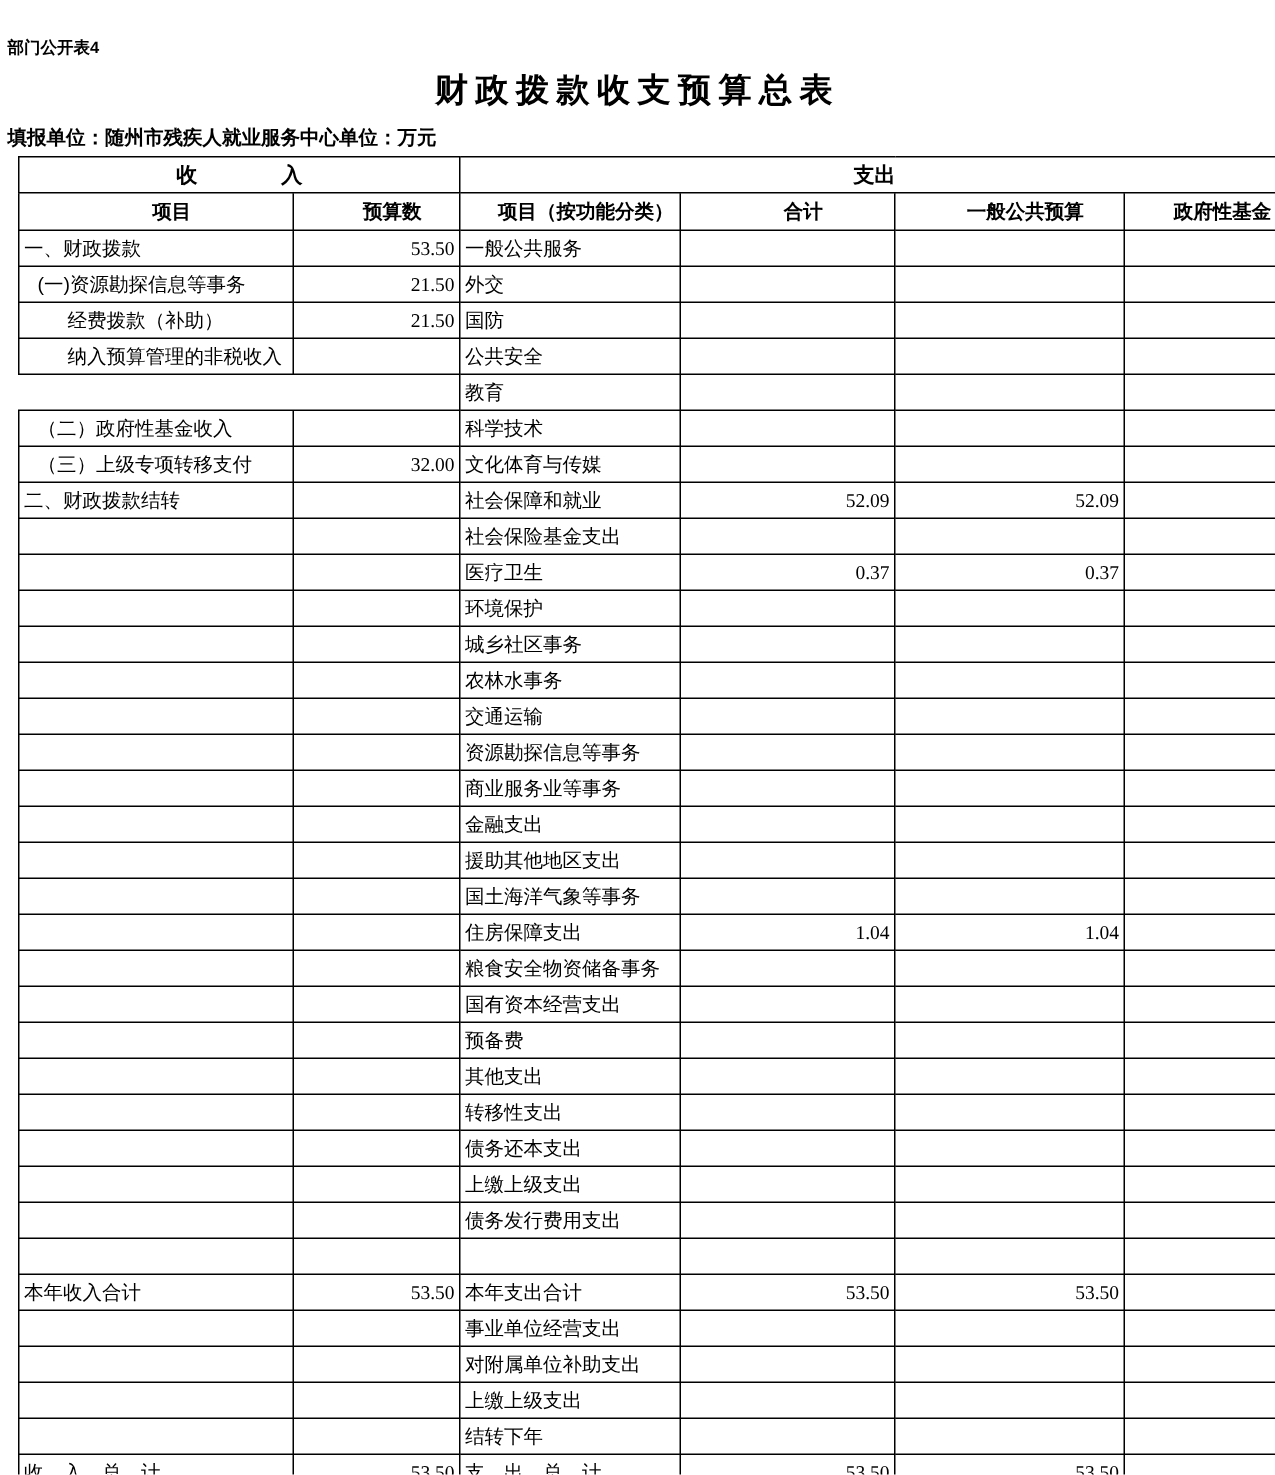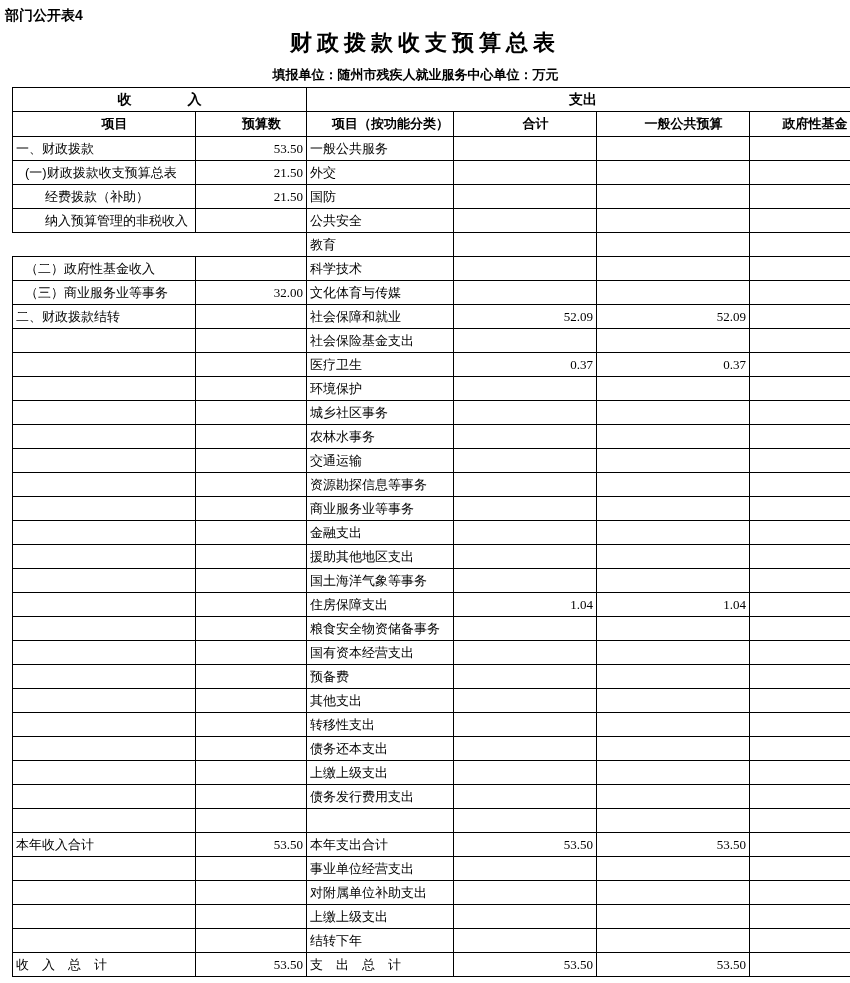--- a/index.html
+++ b/index.html
@@ -3,32 +3,32 @@
 <meta charset="utf-8">
 <style>
   html,body{margin:0;padding:0;background:#fff;}
   body{
     width:850px;height:983px;
     font-family:"Liberation Sans",sans-serif;
     color:#000;
     -webkit-font-smoothing:none;
   }
   .doc-label{
-    font-size:14px;font-weight:bold;
-    padding:7px 0 0 5px;line-height:16px;
+    font-size:11px;font-weight:bold;
+    padding:24px 0 0 5px;line-height:16px;
   }
   .page-title{
     text-align:center;
     font-size:22px;font-weight:bold;
     letter-spacing:5px;
     margin-top:5px;line-height:30px;
     font-family:"Liberation Serif","Liberation Sans",serif;
   }
   .meta-row{
-    display:flex;justify-content:center;
+    display:flex;justify-content:flex-start;
     font-size:13px;font-weight:bold;
     margin-top:9px;
     padding-left:5px;padding-right:24px;
     line-height:16px;
   }
   table.budget{
     border-collapse:collapse;table-layout:fixed;
     width:847px;margin-left:12px;margin-top:4px;
   }
   table.budget td,table.budget th{
@@ -90,21 +90,21 @@
   <tbody id="rows">
       <tr>
     <td class="c1">一、财政拨款</td>
     <td class="c2">53.50</td>
     <td class="c3">一般公共服务</td>
     <td class="c4"></td>
     <td class="c5"></td>
     <td class="c6"></td>
   </tr>
       <tr>
-    <td class="c1 ind1">(一)财政拨款收支预算总表</td>
+    <td class="c1 ind1">(一)资源勘探信息等事务</td>
     <td class="c2">21.50</td>
     <td class="c3">外交</td>
     <td class="c4"></td>
     <td class="c5"></td>
     <td class="c6"></td>
   </tr>
       <tr>
     <td class="c1 ind2">经费拨款（补助）</td>
     <td class="c2">21.50</td>
     <td class="c3">国防</td>
@@ -130,21 +130,21 @@
   </tr>
       <tr>
     <td class="c1 ind1">（二）政府性基金收入</td>
     <td class="c2"></td>
     <td class="c3">科学技术</td>
     <td class="c4"></td>
     <td class="c5"></td>
     <td class="c6"></td>
   </tr>
       <tr>
-    <td class="c1 ind1">（三）商业服务业等事务</td>
+    <td class="c1 ind1">（三）上级专项转移支付</td>
     <td class="c2">32.00</td>
     <td class="c3">文化体育与传媒</td>
     <td class="c4"></td>
     <td class="c5"></td>
     <td class="c6"></td>
   </tr>
       <tr>
     <td class="c1">二、财政拨款结转</td>
     <td class="c2"></td>
     <td class="c3">社会保障和就业</td>

